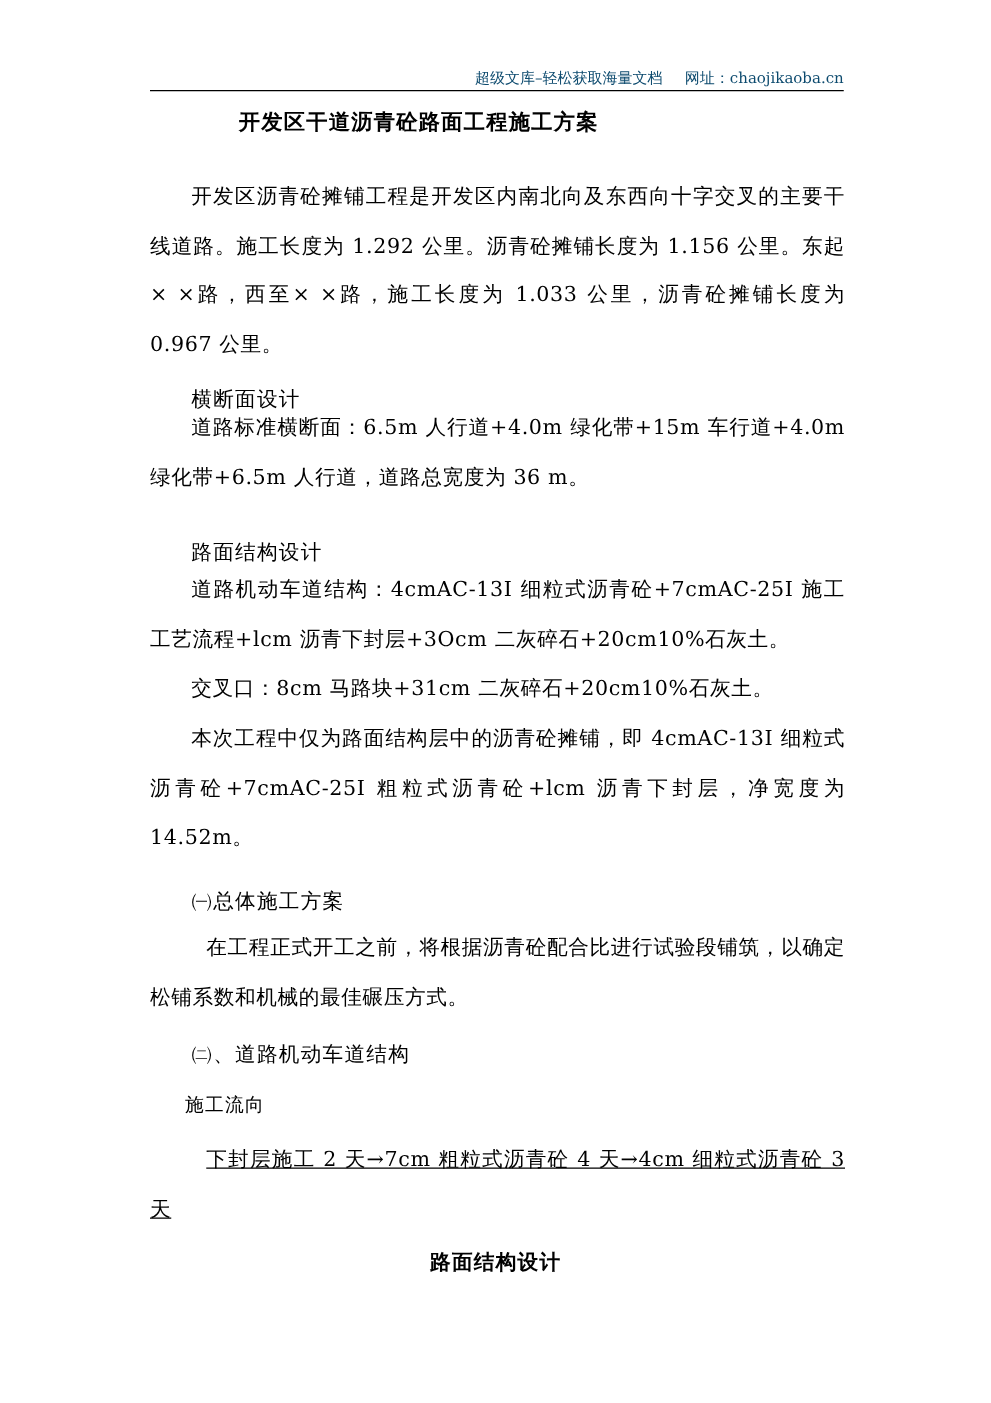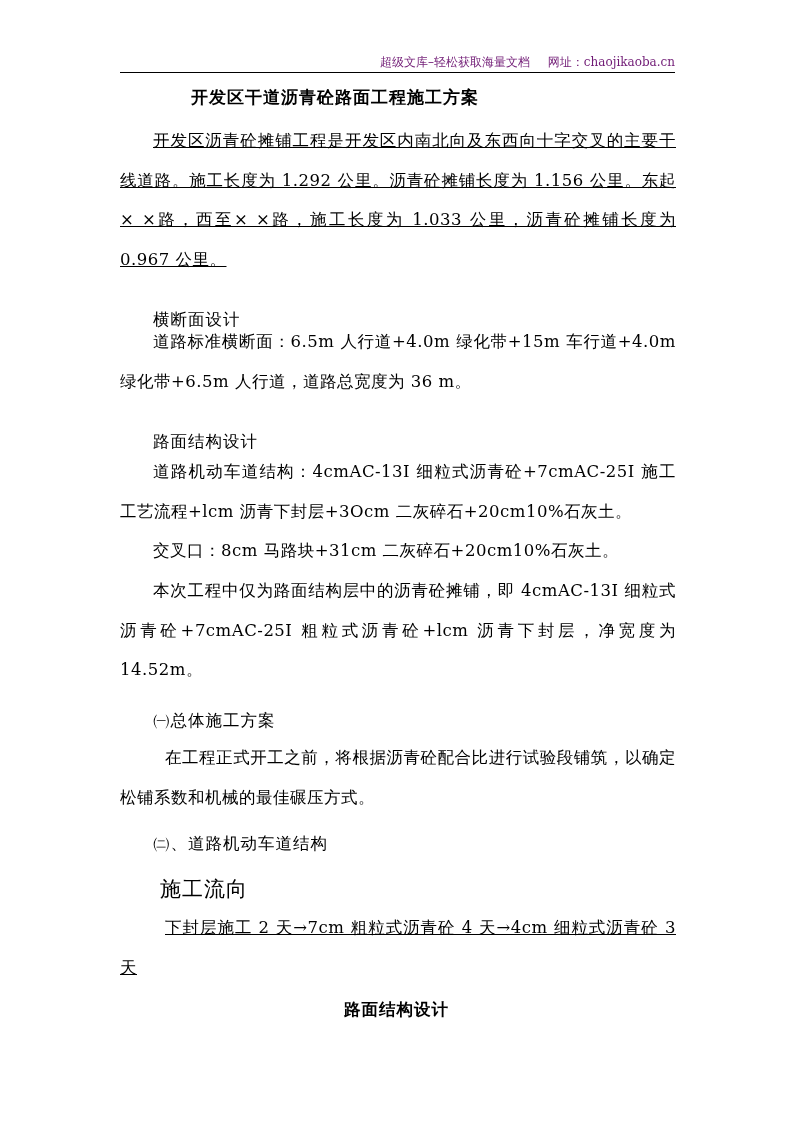--- a/index.html
+++ b/index.html
@@ -1,43 +1,43 @@
 <!DOCTYPE html>
 <html><head>
   <meta charset="utf-8">
   <style>
     html, body { margin: 0; padding: 0; background: #ffffff; }
     body { width: 793px; height: 1122px; position: relative; overflow: hidden;
            font-family: "DejaVu Serif", "Liberation Serif", serif; color: #000; }
     .header { position: absolute; left: 120px; top: 52px; width: 555px; height: 20px;
               border-bottom: 1.5px solid #000; text-align: right;
-              font-size: 12px; color: #701a75; line-height: 20px; }
+              font-size: 12px; color: #0c4a6e; line-height: 20px; }
     .header span { margin-left: 14px; }
     .title { position: absolute; left: 0; width: 670px; top: 86px; text-align: center;
              font-size: 17px; font-weight: bold; letter-spacing: 1px; }
     .para { position: absolute; left: 120px; width: 556px; font-size: 16.5px;
             line-height: 39.5px; letter-spacing: 0.5px; text-align: justify; }
     .indent { text-indent: 33px; }
     .indent2 { text-indent: 45px; }
     .subhead { position: absolute; left: 153px; font-size: 16.5px; letter-spacing: 1px; }
-    .subhead2 { position: absolute; left: 160px; font-size: 21px; letter-spacing: 1px; }
+    .subhead2 { position: absolute; left: 148px; font-size: 15px; letter-spacing: 1px; }
     .section-title { position: absolute; left: 0; width: 793px; top: 999px; text-align: center;
                      font-size: 16.5px; font-weight: bold; letter-spacing: 1px; }
   </style>
 </head>
 <body>
 
 <div class="header">
   <span>超级文库–轻松获取海量文档</span>
   <span>网址：chaojikaoba.cn</span>
 </div>
 
 <div class="title">开发区干道沥青砼路面工程施工方案</div>
 
-<div class="para indent" style="top:121px;text-decoration:underline;">开发区沥青砼摊铺工程是开发区内南北向及东西向十字交叉的主要干线道路。施工长度为 1.292 公里。沥青砼摊铺长度为 1.156 公里。东起× ×路，西至× ×路，施工长度为 1.033 公里，沥青砼摊铺长度为 0.967 公里。</div>
+<div class="para indent" style="top:137px;">开发区沥青砼摊铺工程是开发区内南北向及东西向十字交叉的主要干线道路。施工长度为 1.292 公里。沥青砼摊铺长度为 1.156 公里。东起× ×路，西至× ×路，施工长度为 1.033 公里，沥青砼摊铺长度为 0.967 公里。</div>
 
 <div class="subhead" style="top:292px;margin-top:17px;">横断面设计</div>
 
 <div class="para indent" style="top:322px;">道路标准横断面：6.5m 人行道+4.0m 绿化带+15m 车行道+4.0m 绿化带+6.5m 人行道，道路总宽度为 36 m。</div>
 
 <div class="subhead" style="top:409px;margin-top:22px;">路面结构设计</div>
 
 <div class="para indent" style="top:452px;">道路机动车道结构：4cmAC-13I 细粒式沥青砼+7cmAC-25I 施工工艺流程+lcm 沥青下封层+3Ocm 二灰碎石+20cm10%石灰土。</div>
 
 <div class="para indent" style="top:531px;">交叉口：8cm 马路块+31cm 二灰碎石+20cm10%石灰土。</div>

